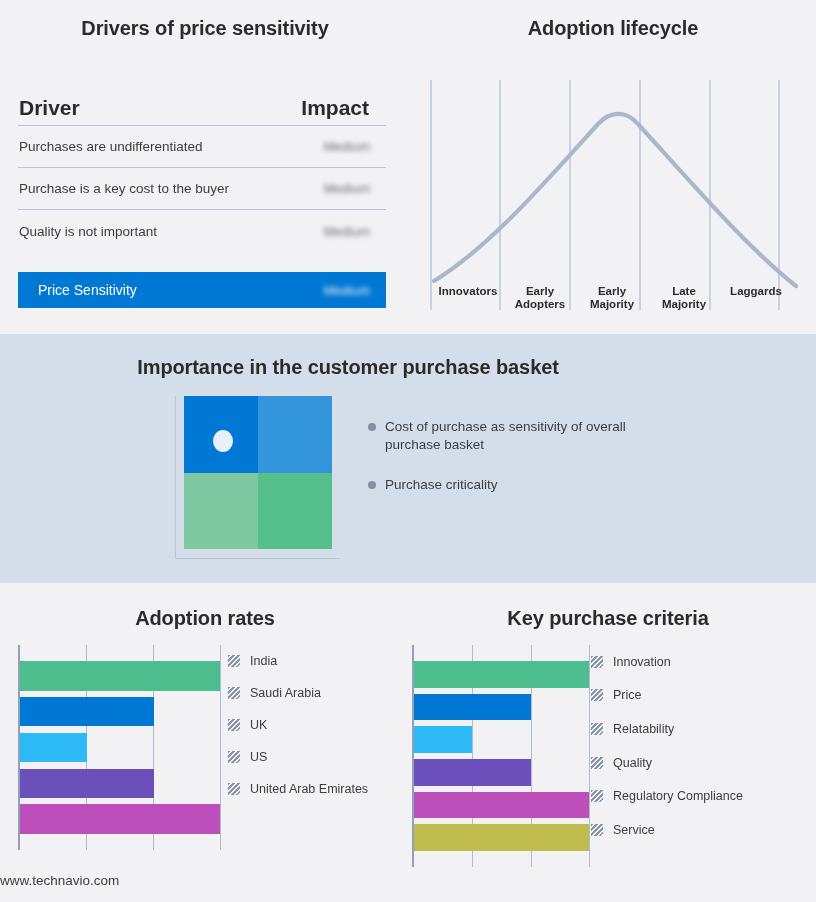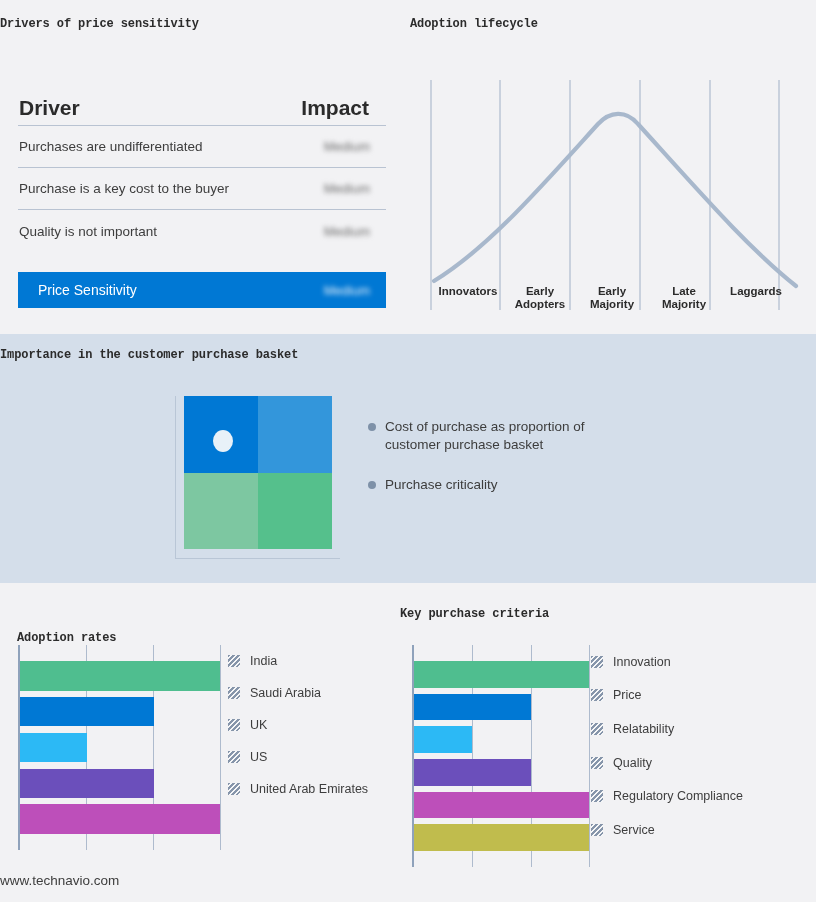--- a/index.html
+++ b/index.html
@@ -27,24 +27,24 @@
   }
   #band-top    { top: 0;   height: 334px; background: #f2f2f4; }
   #band-middle { top: 334px; height: 249px; background: #d4deea; }
   #band-bottom { top: 583px; height: 319px; background: #f2f2f4; }
 
   
   .panel { position: absolute; }
 
   .panel-title {
     font-weight: bold;
-    font-size: 12px;
+    font-size: 20px;
     color: #2b2b2b;
+    text-align: center;
     letter-spacing: -0.1px;
-    font-family: Liberation Mono, monospace;
   }
 
   
   #panel-drivers { left: 0; top: 0; width: 410px; height: 334px; }
   #drivers-title { position: absolute; left: 0; top: 17px; width: 410px; }
 
   #drivers-table {
     position: absolute;
     left: 18px;
     top: 90px;
@@ -128,21 +128,21 @@
     flex: 1;
     text-align: center;
     font-size: 11.5px;
     font-weight: bold;
     color: #2b2b2b;
     line-height: 13px;
   }
 
   
   #panel-basket { left: 0; top: 334px; width: 816px; height: 249px; }
-  #basket-title { position: absolute; left: 0; top: 14px; width: 696px; }
+  #basket-title { position: absolute; left: 0; top: 22px; width: 696px; }
 
   #quadrant-wrap {
     position: absolute;
     left: 175px;
     top: 62px;
     width: 168px;
     height: 168px;
   }
   #quadrant-frame {
     position: absolute;
@@ -198,21 +198,21 @@
   .bl-text {
     font-size: 13.5px;
     color: #3d3d3d;
     line-height: 18px;
     max-width: 252px;
   }
 
   
   #panel-adoption  { left: 0;   top: 583px; width: 410px; height: 290px; }
   #panel-criteria  { left: 400px; top: 583px; width: 416px; height: 290px; }
-  #adoption-title  { position: absolute; left: 17px; top: 24px; width: 410px; margin-top: 24px; }
+  #adoption-title  { position: absolute; left: 0; top: 24px; width: 410px; }
   #criteria-title  { position: absolute; left: 0; top: 24px; width: 416px; }
 
   .barchart {
     position: absolute;
     top: 62px;
   }
   #adoption-chart { left: 18px; width: 203px; height: 205px; }
   #criteria-chart { left: 12px; width: 178px; height: 222px; }
 
   .bc-plot {
@@ -386,21 +386,21 @@
         </div>
         <div class="quad" style="background:#3396db;"></div>
         <div class="quad" style="background:#7dc7a1;"></div>
         <div class="quad" style="background:#55c08c;"></div>
       </div>
     </div>
 
     <div id="basket-legend">
       <div class="bl-item">
         <span class="bl-dot"></span>
-        <span class="bl-text">Cost of purchase as proportion of customer purchase basket</span>
+        <span class="bl-text">Cost of purchase as sensitivity of overall purchase basket</span>
       </div>
       <div class="bl-item">
         <span class="bl-dot"></span>
         <span class="bl-text">Purchase criticality</span>
       </div>
     </div>
   </div>
 
   <div class="panel" id="panel-adoption">
     <div class="panel-title" id="adoption-title">Adoption rates</div>

